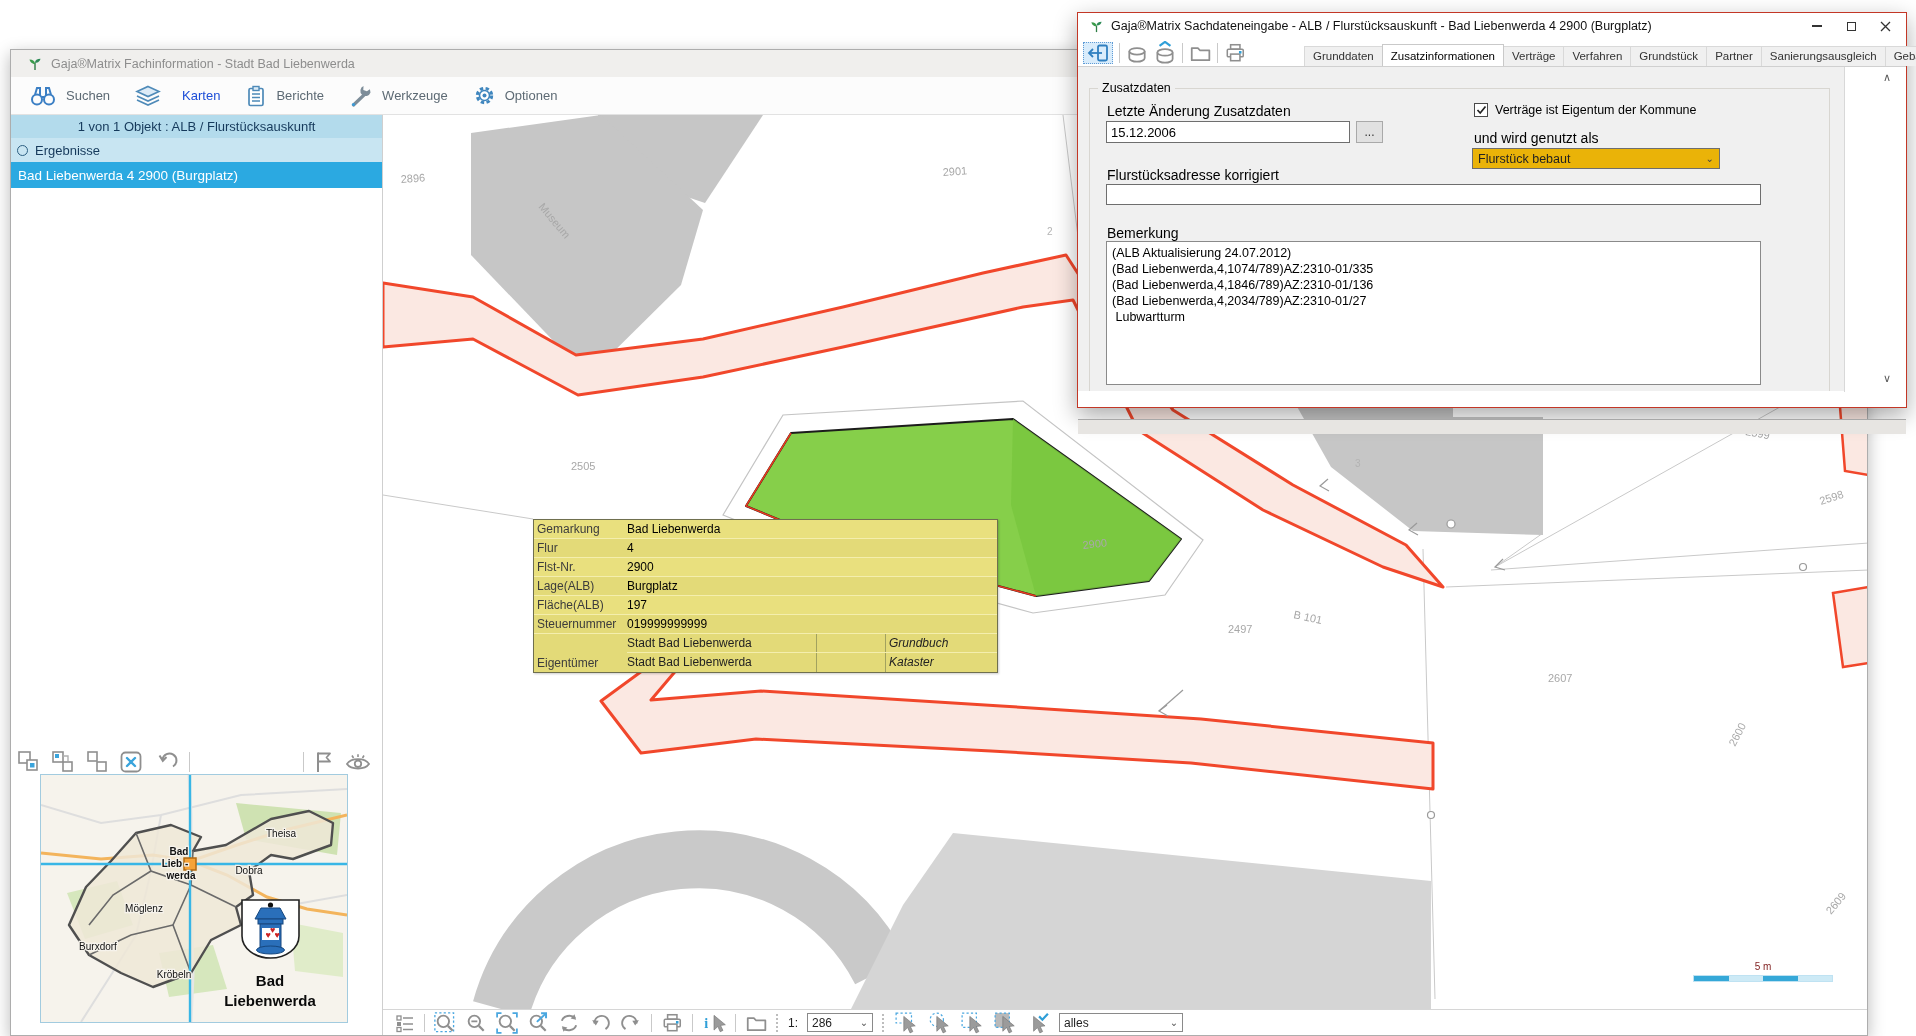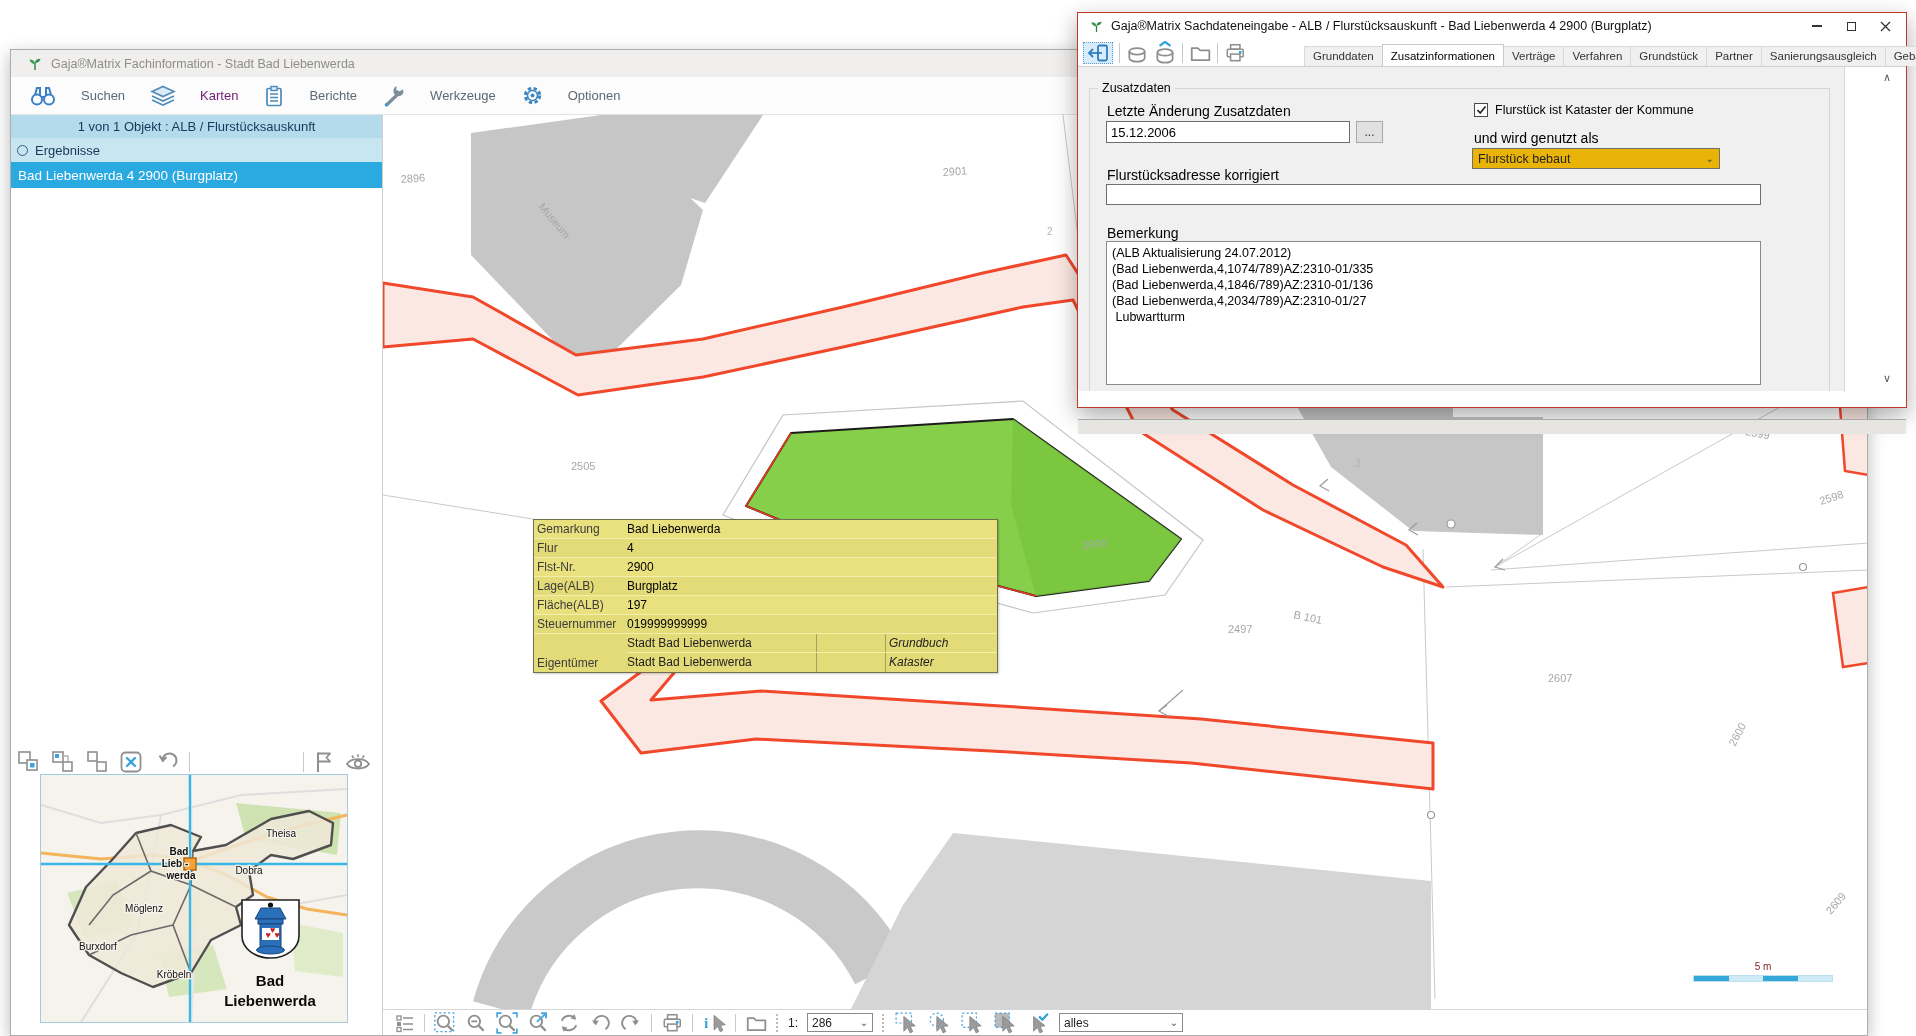--- a/index.html
+++ b/index.html
@@ -6,23 +6,23 @@
   html,body { background:#fff; }
   body { font-family:"Liberation Sans", sans-serif; color:#222; }
   .stage { position:relative; width:1916px; height:1036px; background:#fff; overflow:hidden; }
 
   
   .main-window { position:absolute; left:10px; top:49px; width:1858px; height:987px;
     background:#fff; border:1px solid #adadad; box-shadow:0 5px 16px rgba(0,0,0,.28); }
   .mw-titlebar { height:27px; background:#f0efed; display:flex; align-items:center; padding-left:17px; gap:9px; }
   .mw-title { font-size:12.5px; color:#8d8d8d; }
   .mw-toolbar { height:38px; background:#fcfcfc; border-bottom:1px solid #e2e2e2; display:flex; align-items:center; padding-left:10px; gap:0; }
-  .tb-item { display:flex; align-items:center; gap:24px; padding:0 17px 0 8px; height:100%; cursor:default; }
+  .tb-item { display:flex; align-items:center; gap:9px; padding:0 17px 0 8px; height:100%; cursor:default; }
   .tb-item span.lbl { font-size:13px; color:#5d6a74; }
-  .tb-item.active span.lbl { color:#701a75; }
+  .tb-item.active span.lbl { color:#1d4ed8;margin-left:12px; }
   .mw-body { display:flex; height:920px; }
 
   
   .left-panel { position:relative; width:372px; min-width:372px; background:#fff; border-right:1px solid #cfcfcf; }
   .lp-header { height:23px; background:#b3dbec; color:#15395b; font-size:13px; display:flex; align-items:center; justify-content:center; }
   .lp-group { height:24px; background:#c8e5f2; color:#15395b; font-size:13px; display:flex; align-items:center; padding-left:6px; gap:7px; }
   .radio-circle { width:11px; height:11px; border:1.5px solid #2c5f82; border-radius:50%; background:transparent; }
   .lp-selected { height:26px; background:#2ba9e1; color:#fff; font-size:13.5px; display:flex; align-items:center; padding-left:7px; }
   .lp-tools { position:absolute; left:6px; top:633px; right:10px; height:28px; display:flex; align-items:center; gap:9px; }
   .vsep { width:1px; height:20px; background:#c9c9c9; }
@@ -562,21 +562,21 @@
       <span class="fld-label" style="left:29px; top:36px">Letzte Änderung Zusatzdaten</span>
       <input class="txt-input" style="left: 28px; top: 54px; width: 244px;" value="15.12.2006">
       <div class="browse-btn" style="left:278px; top:54px">...</div>
 
       <div class="chk-row" style="left:396px; top:36px">
         <span class="chk-box">
             <svg width="11" height="10" viewBox="0 0 11 10">
               <polyline points="1.5,5 4.2,8 9.5,1.5" fill="none" stroke="#222" stroke-width="1.7"></polyline>
             </svg>
           </span>
-        <span class="chk-label">Flurstück ist Kataster der Kommune</span>
+        <span class="chk-label">Verträge ist Eigentum der Kommune</span>
       </div>
       <span class="fld-label" style="left:396px; top:63px">und wird genutzt als</span>
       <div class="dlg-select" style="left:394px; top:81px; width:248px">
         <span>Flurstück bebaut</span>
         <span class="chev">⌄</span>
       </div>
 
       <span class="fld-label" style="left:29px; top:100px">Flurstücksadresse korrigiert</span>
       <input class="txt-input" style="left: 28px; top: 117px; width: 655px; height: 21px;" value="">
 

